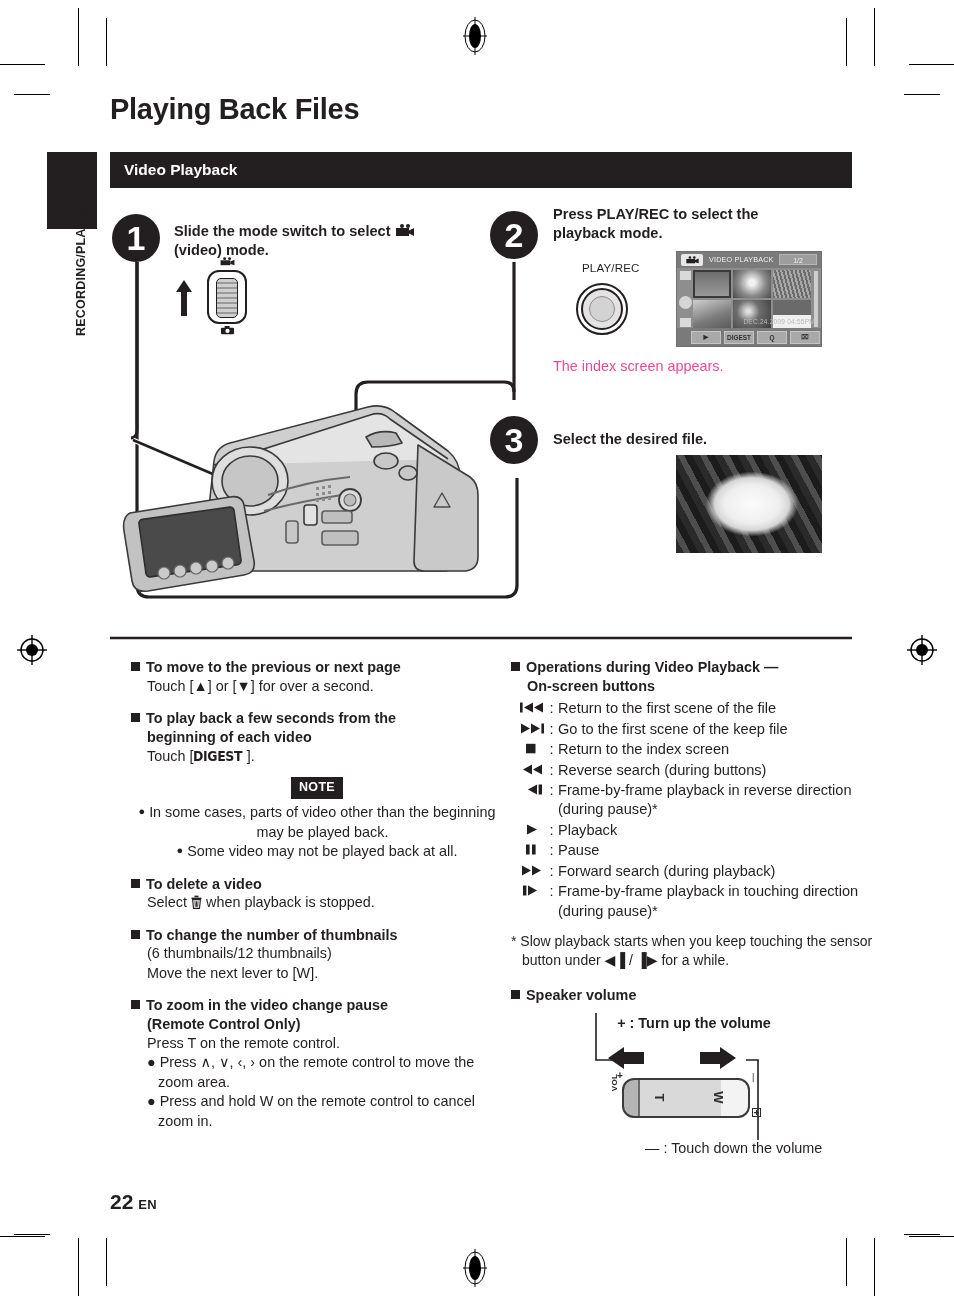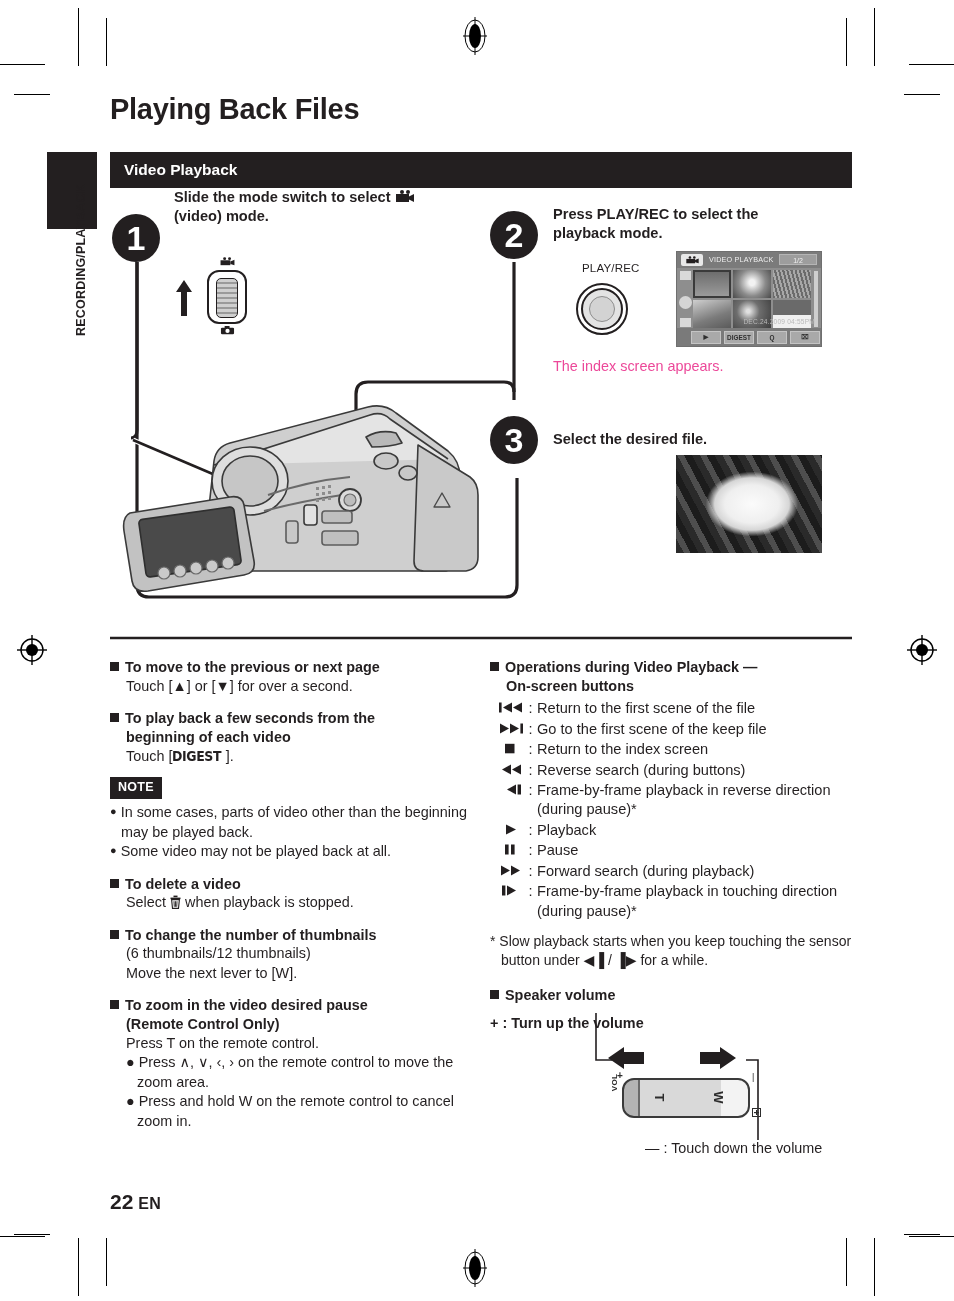--- a/index.html
+++ b/index.html
@@ -57,21 +57,21 @@
   .step-text {
     position: absolute;
     font-size: 14.6px; font-weight: bold; line-height: 1.32;
     color: #231f20;
   }
 
   
   svg.overlay { position: absolute; left: 0; top: 0; width: 954px; height: 1301px; pointer-events: none; }
 
   
-  .col { position: absolute; font-size: 14px; line-height: 1.38; color: #231f20; }
+  .col { position: absolute; font-size: 14px; line-height: 1.38; color: #231f20; margin-left: 21px; }
   .colL { left: 110px; top: 658px; width: 372px; }
   .colR { left: 490px; top: 658px; width: 366px; }
 
   .blk { margin-bottom: 13px; }
   .bhead { font-weight: bold; font-size: 14.4px; line-height: 1.3; text-indent: -16px; padding-left: 16px; }
   .sq { display: inline-block; width: 9px; height: 9px; background: #231f20; margin-right: 6px; vertical-align: 1px; }
   .bbody { padding-left: 16px; font-size: 14.4px; line-height: 1.35; }
   .note-badge {
     display: inline-block; background: #231f20; color: #fff;
     font-size: 12.5px; font-weight: bold; padding: 2px 8px 3px 8px;
@@ -92,21 +92,21 @@
   .opicon { width: 34px; text-align: right; flex: 0 0 34px; font-size: 13px; padding-top: 1px; }
   .opcolon { width: 13px; flex: 0 0 13px; text-align: center; }
   .optext { flex: 1; }
   .footnote { margin-top: 11px; font-size: 14px; line-height: 1.35; text-indent: -11px; padding-left: 11px; }
 
   
   .pagenum {
     position: absolute; left: 110px; top: 1190px;
     font-size: 21px; font-weight: bold; color: #231f20;
   }
-  .pagenum .en { font-size: 16px; font-weight: bold; margin-left: 5px; letter-spacing: .3px; }
+  .pagenum .en { font-size: 13px; font-weight: bold; margin-left: 5px; letter-spacing: .3px; }
 
   
   .lcd {
     position: absolute; left: 676px; top: 251px; width: 146px; height: 96px;
     background: #8e8e8e; border: 1px solid #6f6f6f;
     overflow: hidden;
   }
   .lcd-top { position: absolute; left:0; top:0; width:100%; height:16px; background:#7b7b7b; }
   .lcd-modeicon {
     position: absolute; left: 4px; top: 2px; width: 22px; height: 12px;
@@ -253,21 +253,21 @@
 
     <path d="M133,440 L255,492" fill="none" stroke="#ffffff" stroke-width="5"></path>
     <path d="M133,440 L255,492" fill="none" stroke="#231f20" stroke-width="2.6"></path>
 
     <line x1="110" y1="638" x2="852" y2="638" stroke="#231f20" stroke-width="2.4"></line>
   </svg>
 
   <div class="step-circle" style="left:112px; top:214px;">
     <span>1</span>
   </div>
-  <div class="step-text" style="left:174px; top:188px; width:305px;">
+  <div class="step-text" style="left:174px; top:222px; width:305px;">
     <span>Slide the mode switch to select</span>
     <svg width="19" height="13" viewBox="0 0 19 13" style="vertical-align:-1px;">
       <circle cx="7" cy="2" r="2" fill="#231f20"></circle>
         <circle cx="13" cy="2" r="2" fill="#231f20"></circle>
       <rect x="1" y="4" width="13" height="8" fill="#231f20"></rect>
       <polygon points="14,6.5 19,4 19,12 14,9.5" fill="#231f20"></polygon>
     </svg><br>
     <span>(video) mode.</span>
   </div>
 
@@ -421,21 +421,21 @@
     <div class="blk">
       <div class="bhead">
         <span class="sq"></span><span>To play back a few seconds from the</span><br>
         <span style="padding-left:16px; display:inline-block;">beginning of each video</span>
       </div>
       <div class="bbody">
         <span>Touch [</span><span class="digest">DIGEST</span><span>].</span>
       </div>
     </div>
 
-    <div class="blk" style="margin-top:-2px;">
+    <div class="blk" style="margin-top:-2px;text-align:center;">
       <div class="note-badge">NOTE</div>
       <div class="dotline">
         <span class="dot">●</span>
         <span>In some cases, parts of video other than the beginning may be played back.</span>
       </div>
       <div class="dotline">
         <span class="dot">●</span>
         <span>Some video may not be played back at all.</span>
       </div>
     </div>
@@ -461,21 +461,21 @@
     <div class="blk">
       <div class="bhead">
         <span class="sq"></span><span>To change the number of thumbnails</span>
       </div>
       <div class="bbody">(6 thumbnails/12 thumbnails)</div>
       <div class="bbody">Move the next lever to [W].</div>
     </div>
 
     <div class="blk">
       <div class="bhead">
-        <span class="sq"></span><span>To zoom in the video desired pause</span><br>
+        <span class="sq"></span><span>To zoom in the video change pause</span><br>
         <span style="padding-left:16px; display:inline-block;">(Remote Control Only)</span>
       </div>
       <div class="bbody">Press T on the remote control.</div>
       <div class="sub-dot" style="padding-left:27px;">
         <span class="dot">●</span>
         <span>Press ∧, ∨, ‹, › on the remote control to move the zoom area.</span>
       </div>
       <div class="sub-dot" style="padding-left:27px;">
         <span class="dot">●</span>
         <span>Press and hold W on the remote control to cancel zoom in.</span>
@@ -592,21 +592,21 @@
       </div>
 
     </div>
 
     <div class="footnote">* Slow playback starts when you keep touching the sensor button under ◀▐ / ▐▶ for a while.</div>
 
     <div class="bhead" style="margin-top:16px;">
       <span class="sq"></span><span>Speaker volume</span>
     </div>
 
-    <div style="margin-top:10px; font-size:14.4px; font-weight:bold;">+ : Turn up the volume</div>
+    <div style="margin-top:10px; font-size:14.4px; font-weight:bold;text-align:center;">+ : Turn up the volume</div>
   </div>
 
   <svg class="overlay">
     <path d="M596,1013 L596,1060 L612,1060" fill="none" stroke="#231f20" stroke-width="1.6"></path>
     <path d="M746,1060 L758,1060 L758,1140" fill="none" stroke="#231f20" stroke-width="1.6"></path>
     <polygon points="608,1052 628,1052 628,1047 644,1058 628,1069 628,1064 608,1064" fill="#231f20" transform="translate(-0,0) scale(-1,1) translate(-1252,0)"></polygon>
     <polygon points="700,1052 720,1052 720,1047 736,1058 720,1069 720,1064 700,1064" fill="#231f20"></polygon>
   </svg>
 
   <div class="lever-wrap">

